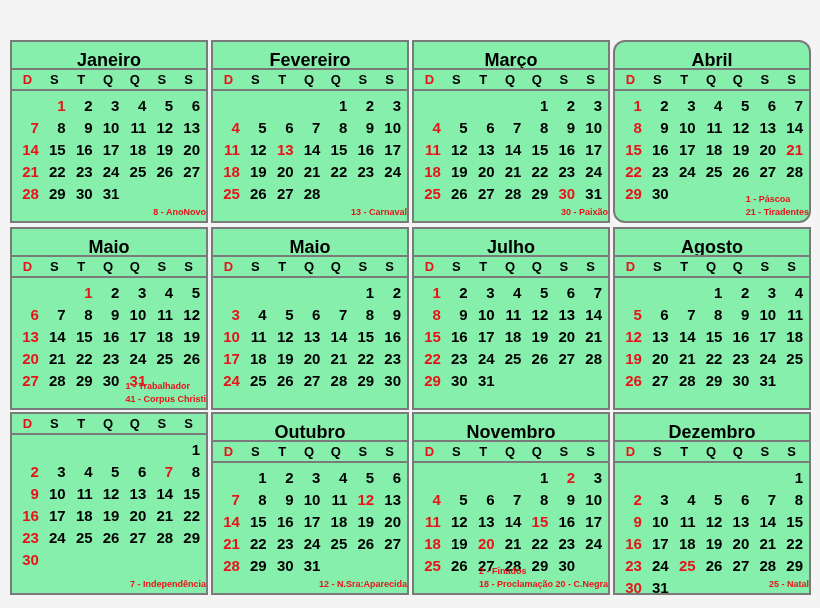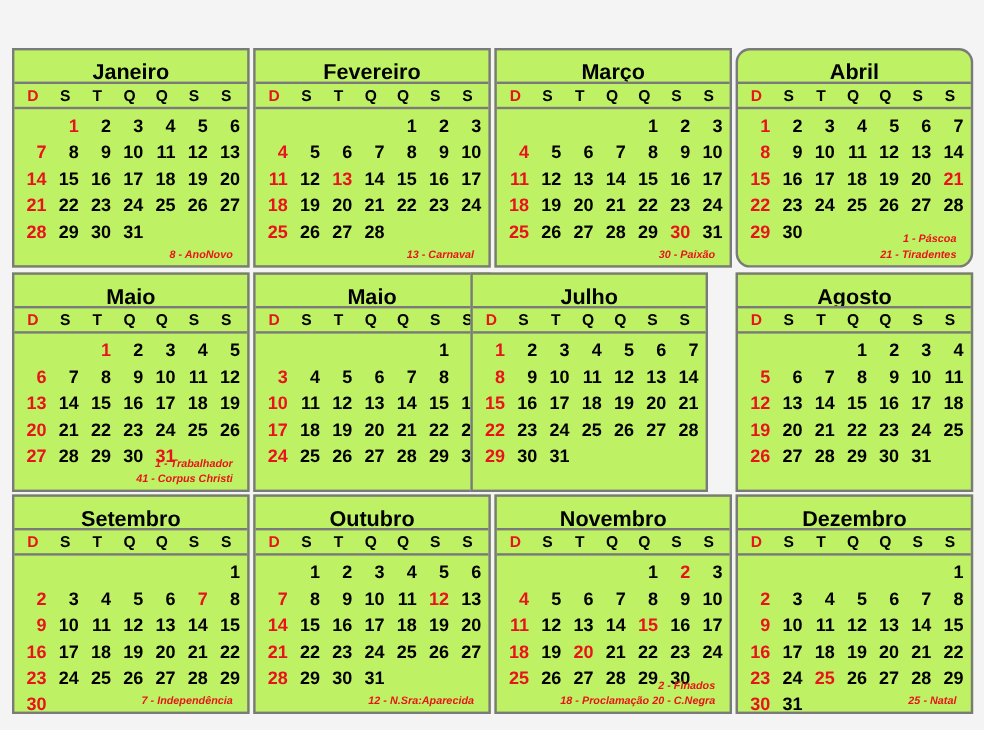--- a/index.html
+++ b/index.html
@@ -2,21 +2,21 @@
 <html><head>
 <meta charset="utf-8">
 <style>
   html, body { margin:0; padding:0; }
   body {
     width:820px; height:608px; background:#f4f4f4; position:relative; overflow:hidden;
     font-family:"Liberation Sans", "DejaVu Sans", sans-serif;
   }
   .month {
     position:absolute; width:194px; height:179px;
-    border:2px solid #7a7a7a; box-sizing:content-box; background:#bef264;
+    border:2px solid #7a7a7a; box-sizing:content-box; background:#86efac;
   }
   .title {
     height:26px; border-bottom:2px solid #7a7a7a;
     font-weight:bold; font-size:18px; color:#000; text-align:center;
     line-height:36px; overflow:hidden;
   }
   .weekdays {
     height:19px; border-bottom:2px solid #7a7a7a;
     display:grid; grid-template-columns:repeat(7, 1fr); padding:0 4px 0 2px;
   }
@@ -27,21 +27,21 @@
   .days {
     display:grid; grid-template-columns:repeat(7, 1fr); grid-auto-rows:22px;
     padding:4px 4px 0 2px;
   }
   .days span {
     font-weight:bold; font-size:15px; text-align:right; line-height:22px; color:#000;
     padding-right:2px;
   }
   .days span.red { color:#e8141b; }
   .notes {
-    position:absolute; right:12px; bottom:2px; text-align:right;font-style:italic;
+    position:absolute; right:0; bottom:2px; text-align:left;
   }
   .notes div {
     font-weight:bold; font-size:9px; color:#e8141b; line-height:13px;
   }
 </style>
 </head>
 <body>
 
 <div id="calendar">
     <div class="month" style="left: 10px; top: 40px;">
@@ -335,21 +335,21 @@
         <span>23</span>
         <span class="red">24</span>
         <span>25</span>
         <span>26</span>
         <span>27</span>
         <span>28</span>
         <span>29</span>
         <span>30</span>
       </div>
     </div>
-    <div class="month" style="left: 392px; top: 227px;">
+    <div class="month" style="left: 412px; top: 227px;">
       <div class="title">Julho</div>
       <div class="weekdays">
         <span class="sun">D</span>
         <span>S</span>
         <span>T</span>
         <span>Q</span>
         <span>Q</span>
         <span>S</span>
         <span>S</span>
       </div>
@@ -429,21 +429,20 @@
         <span>25</span>
         <span class="red">26</span>
         <span>27</span>
         <span>28</span>
         <span>29</span>
         <span>30</span>
         <span>31</span>
       </div>
     </div>
     <div class="month" style="left: 10px; top: 412px;">
-      <div class="title">Setembro</div>
       <div class="weekdays">
         <span class="sun">D</span>
         <span>S</span>
         <span>T</span>
         <span>Q</span>
         <span>Q</span>
         <span>S</span>
         <span>S</span>
       </div>
       <div class="days">

